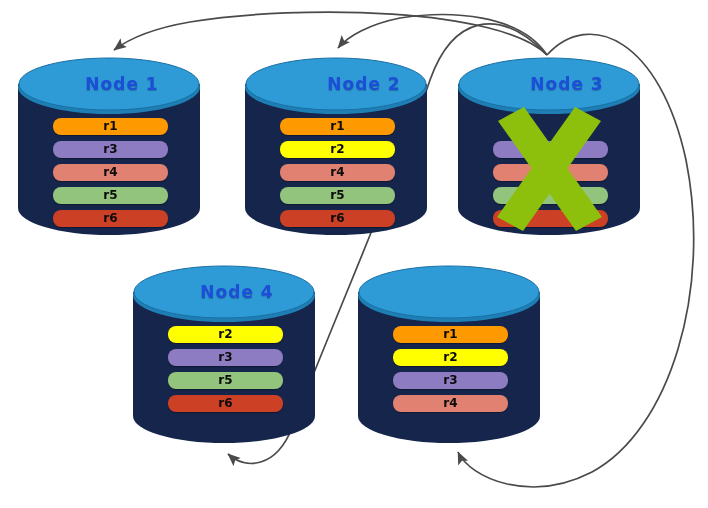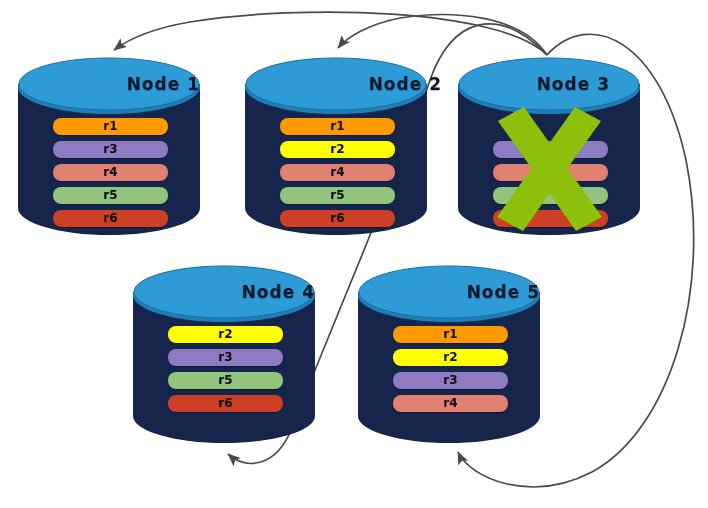--- a/index.html
+++ b/index.html
@@ -10,23 +10,23 @@
     font-family:"DejaVu Sans", sans-serif;
     overflow:hidden;
     position:relative;
   }
   #stage{position:absolute;left:0;top:0;width:708px;height:508px;}
   #arrow-layer{position:absolute;left:0;top:0;width:708px;height:508px;z-index:5;}
   .node{position:absolute;z-index:10;}
   .node svg{display:block;position:absolute;left:0;top:0;}
   .node .content{position:absolute;left:0;top:0;width:100%;height:100%;}
   .node-title{
-    position:absolute;left:0;width:100%;
-    text-align:right;
-    color:#0f172a;
+    position:absolute;left:13px;width:100%;
+    text-align:center;
+    color:#1d4ed8;
     font-weight:bold;
     font-size:17px;
     letter-spacing:1px;
     text-shadow:0 1px 1px rgba(0,0,0,0.25);
     pointer-events:none;
   }
   .bar{
     position:absolute;
     height:17px;
     border-radius:8px;
@@ -106,21 +106,21 @@
             <div class="bar-label">r4</div>
           </div>
           <div class="bar" style="left: 35px; width: 115px; top: 130px; background: rgb(147, 196, 125);">
             <div class="bar-label">r5</div>
           </div>
           <div class="bar" style="left: 35px; width: 115px; top: 153px; background: rgb(204, 65, 37);">
             <div class="bar-label">r6</div>
           </div>
         </div>
       </div>
-      <div class="node" style="left: 458px; top: 57px; width: 152px; height: 178px;">
+      <div class="node" style="left: 458px; top: 57px; width: 152px; height: 178px; padding-left: 40px;">
         <svg width="182" height="178" viewBox="0 0 182 178">
           <path d="M 0,27 L 0,151 A 91,27 0 0 0 182,151 L 182,27 Z" fill="#16254C"></path>
           <ellipse cx="91" cy="30" rx="91" ry="27" fill="#1E7FB5"></ellipse>
           <ellipse cx="91" cy="27" rx="90" ry="26" fill="#2E9BD6" stroke="#1A6FA3" stroke-width="1"></ellipse>
         </svg>
         <div class="content">
           <div class="node-title" style="top: 17px;">Node  3</div>
           <div class="bar" style="left: 35px; width: 115px; top: 84px; background: rgb(142, 124, 195);">
             <div class="bar-label">r3</div>
           </div>
@@ -161,21 +161,20 @@
           </div>
         </div>
       </div>
       <div class="node" style="left: 358px; top: 265px; width: 182px; height: 178px;">
         <svg width="182" height="178" viewBox="0 0 182 178">
           <path d="M 0,27 L 0,151 A 91,27 0 0 0 182,151 L 182,27 Z" fill="#16254C"></path>
           <ellipse cx="91" cy="30" rx="91" ry="27" fill="#1E7FB5"></ellipse>
           <ellipse cx="91" cy="27" rx="90" ry="26" fill="#2E9BD6" stroke="#1A6FA3" stroke-width="1"></ellipse>
         </svg>
         <div class="content">
-          <div class="node-title" style="top: 17px;">Node  5</div>
           <div class="bar" style="left: 35px; width: 115px; top: 61px; background: rgb(255, 153, 0);">
             <div class="bar-label">r1</div>
           </div>
           <div class="bar" style="left: 35px; width: 115px; top: 84px; background: rgb(255, 255, 0);">
             <div class="bar-label">r2</div>
           </div>
           <div class="bar" style="left: 35px; width: 115px; top: 107px; background: rgb(142, 124, 195);">
             <div class="bar-label">r3</div>
           </div>
           <div class="bar" style="left: 35px; width: 115px; top: 130px; background: rgb(224, 129, 113);">

